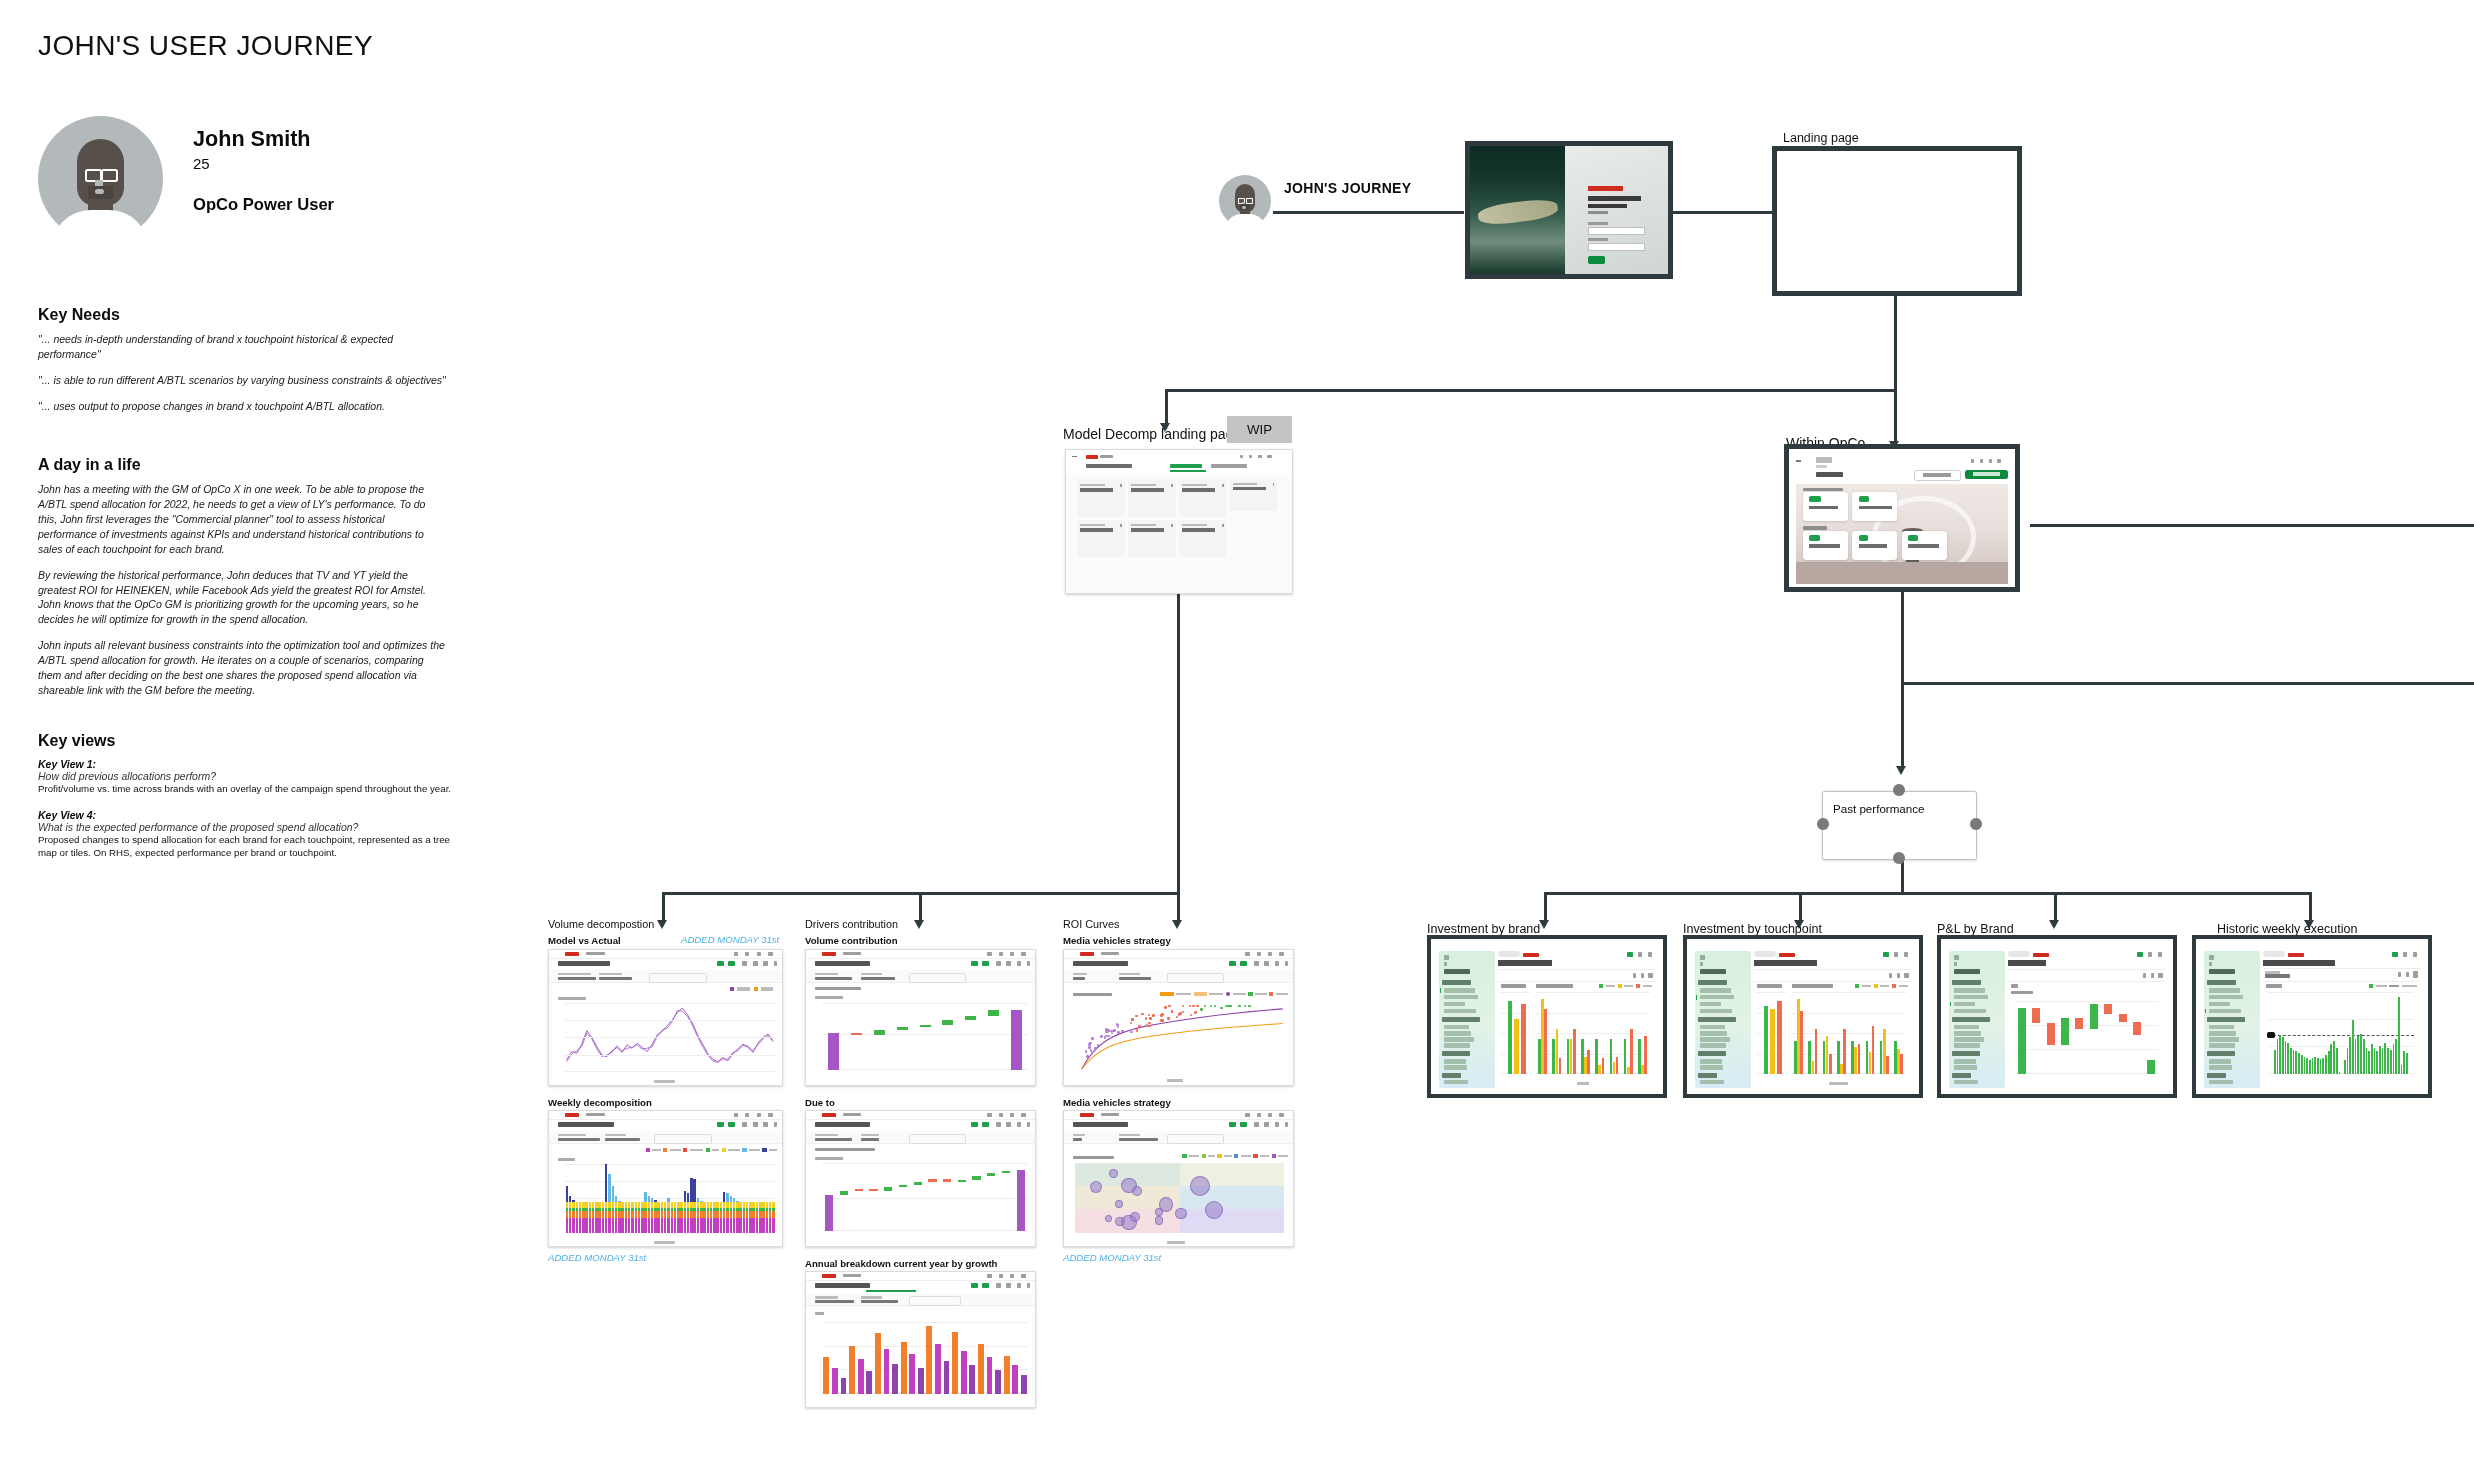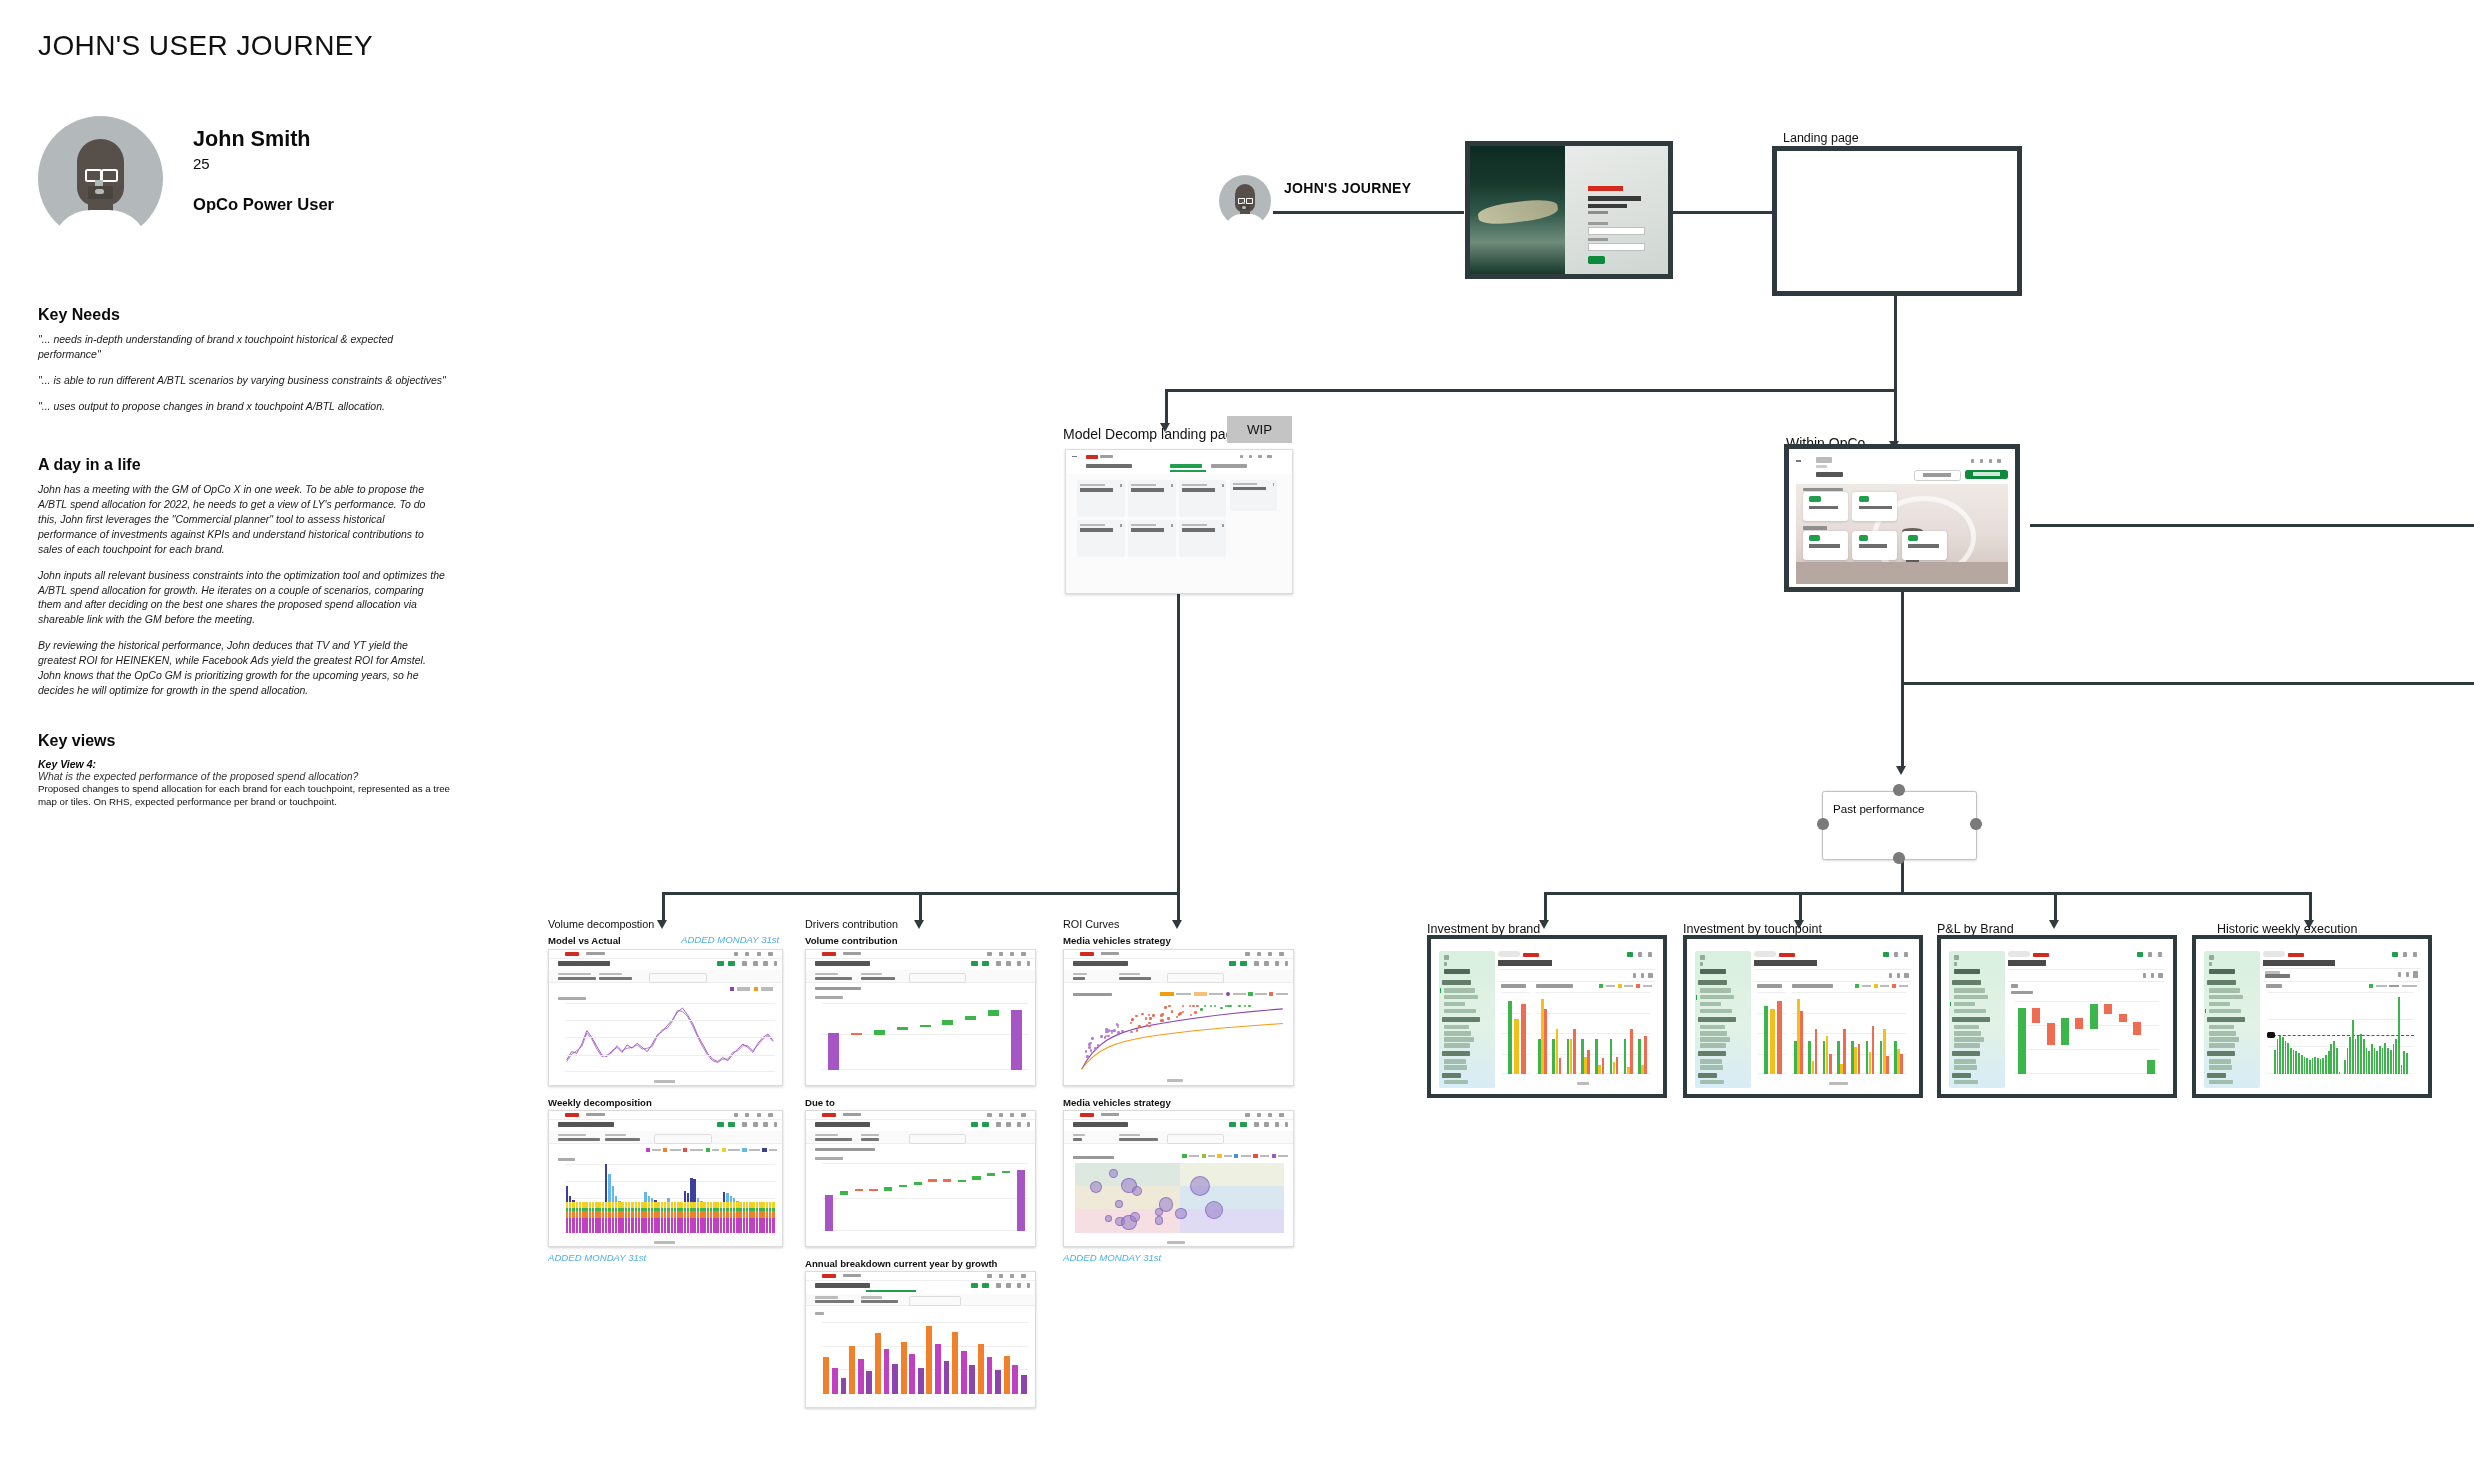--- a/index.html
+++ b/index.html
@@ -126,26 +126,31 @@
 <div class="abs" id="key-needs">
   <div class="sec-head">Key Needs</div>
   <p class="para">"... needs in-depth understanding of brand x touchpoint historical &amp; expected performance"</p>
   <p class="para">"... is able to run different A/BTL scenarios by varying business constraints &amp; objectives"</p>
   <p class="para">"... uses output to propose changes in brand x touchpoint A/BTL allocation.</p>
 </div>
 
 <div class="abs" id="day-in-life">
   <div class="sec-head">A day in a life</div>
   <p class="para">John has a meeting with the GM of OpCo X in one week. To be able to propose the A/BTL spend allocation for 2022, he needs to get a view of LY's performance. To do this, John first leverages the "Commercial planner" tool to assess historical performance of investments against KPIs and understand historical contributions to sales of each touchpoint for each brand.</p>
+  <p class="para">By reviewing the historical performance, John deduces that TV and YT yield the greatest ROI for HEINEKEN, while Facebook Ads yield the greatest ROI for Amstel. John knows that the OpCo GM is prioritizing growth for the upcoming years, so he decides he will optimize for growth in the spend allocation.</p>
   <p class="para">John inputs all relevant business constraints into the optimization tool and optimizes the A/BTL spend allocation for growth. He iterates on a couple of scenarios, comparing them and after deciding on the best one shares the proposed spend allocation via shareable link with the GM before the meeting.</p>
-  <p class="para">By reviewing the historical performance, John deduces that TV and YT yield the greatest ROI for HEINEKEN, while Facebook Ads yield the greatest ROI for Amstel. John knows that the OpCo GM is prioritizing growth for the upcoming years, so he decides he will optimize for growth in the spend allocation.</p>
 </div>
 
 <div class="abs" id="key-views">
   <div class="sec-head">Key views</div>
+  <div class="kv">
+    <div class="kv-title">Key View 1:</div>
+    <div class="kv-q">How did previous allocations perform?</div>
+    <div class="kv-d">Profit/volume vs. time across brands with an overlay of the campaign spend throughout the year.</div>
+  </div>
   <div class="kv">
     <div class="kv-title">Key View 4:</div>
     <div class="kv-q">What is the expected performance of the proposed spend allocation?</div>
     <div class="kv-d">Proposed changes to spend allocation for each brand for each touchpoint, represented as a tree map or tiles. On RHS, expected performance per brand or touchpoint.</div>
   </div>
 </div>
 
 <div class="line hline abs" style="left:1273px;top:211px;width:191px;"></div>
 <div class="line hline abs" style="left:1673px;top:211px;width:100px;"></div>
 <div class="line vline abs" style="left:1894px;top:296px;width:2.5px;height:95px;"></div>

